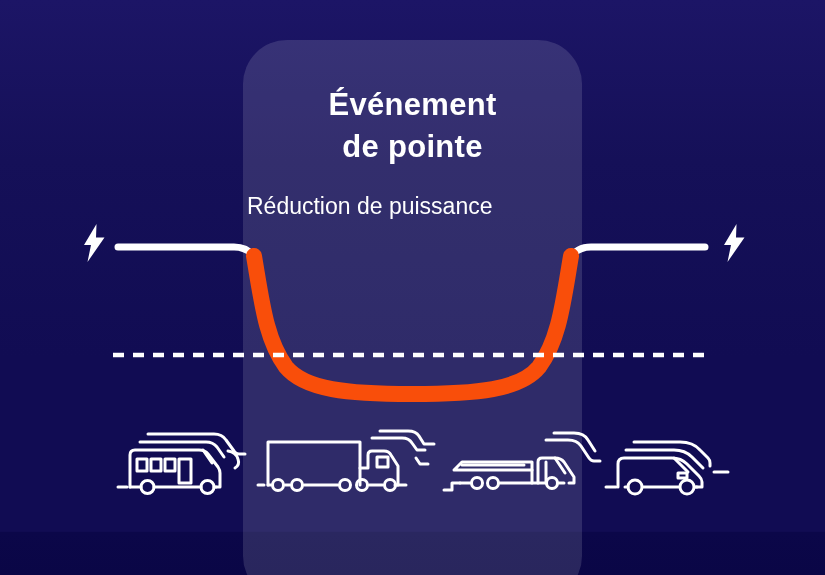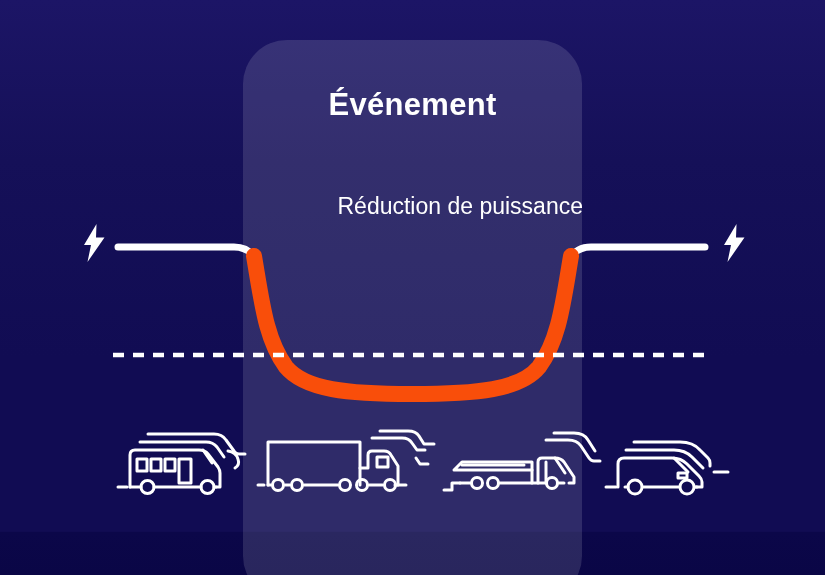--- a/index.html
+++ b/index.html
@@ -13,22 +13,22 @@
   .panel {
     position:absolute; left:243px; top:40px; width:339px; height:560px;
     border-radius:44px; background:rgba(255,255,255,0.13);
   }
   .title {
     position:absolute; left:243px; top:84px; width:339px;
     text-align:center; font-weight:bold; font-size:31px; line-height:42px;
     letter-spacing:0.3px;
   }
   .subtitle {
-    position:absolute; left:224px; top:190px; width:359px;
-    text-align:right; font-size:23px; line-height:33px; font-weight:400;
+    position:absolute; left:247px; top:190px; width:359px;
+    text-align:left; font-size:23px; line-height:33px; font-weight:400;
   }
   .overlay-svg { position:absolute; left:0; top:0; }
   .wline  { stroke:#ffffff; stroke-width:7; fill:none; stroke-linecap:round; }
   .orange { stroke:#f94e0a; stroke-width:16; fill:none; stroke-linecap:round; }
   .dash   { stroke:#ffffff; stroke-width:4.5; stroke-dasharray:11 9; fill:none; }
   .bolt   { fill:#ffffff; stroke:none; }
   .veh { position:absolute; }
   .veh path, .veh rect, .veh circle {
     fill:none; stroke:#ffffff; stroke-width:3;
     stroke-linecap:round; stroke-linejoin:round;
@@ -36,20 +36,21 @@
 </style>
 </head>
 <body>
 
 <div class="stage">
 
   <div class="panel"></div>
 
   <div class="title">
     <div>Événement</div>
+    <div>de pointe</div>
   </div>
 
   <div class="subtitle">
     <div>Réduction de puissance</div>
   </div>
 
   <svg class="overlay-svg" width="825" height="575" viewBox="0 0 825 575">
     <path class="wline" d="M118 247 H234 Q251 247 257 263"></path>
     <path class="wline" d="M705 247 H591 Q574 247 568 263"></path>
     <path class="orange" d="M254 256 C262 303 266 340 286 367 C305 390 348 394 412 394

